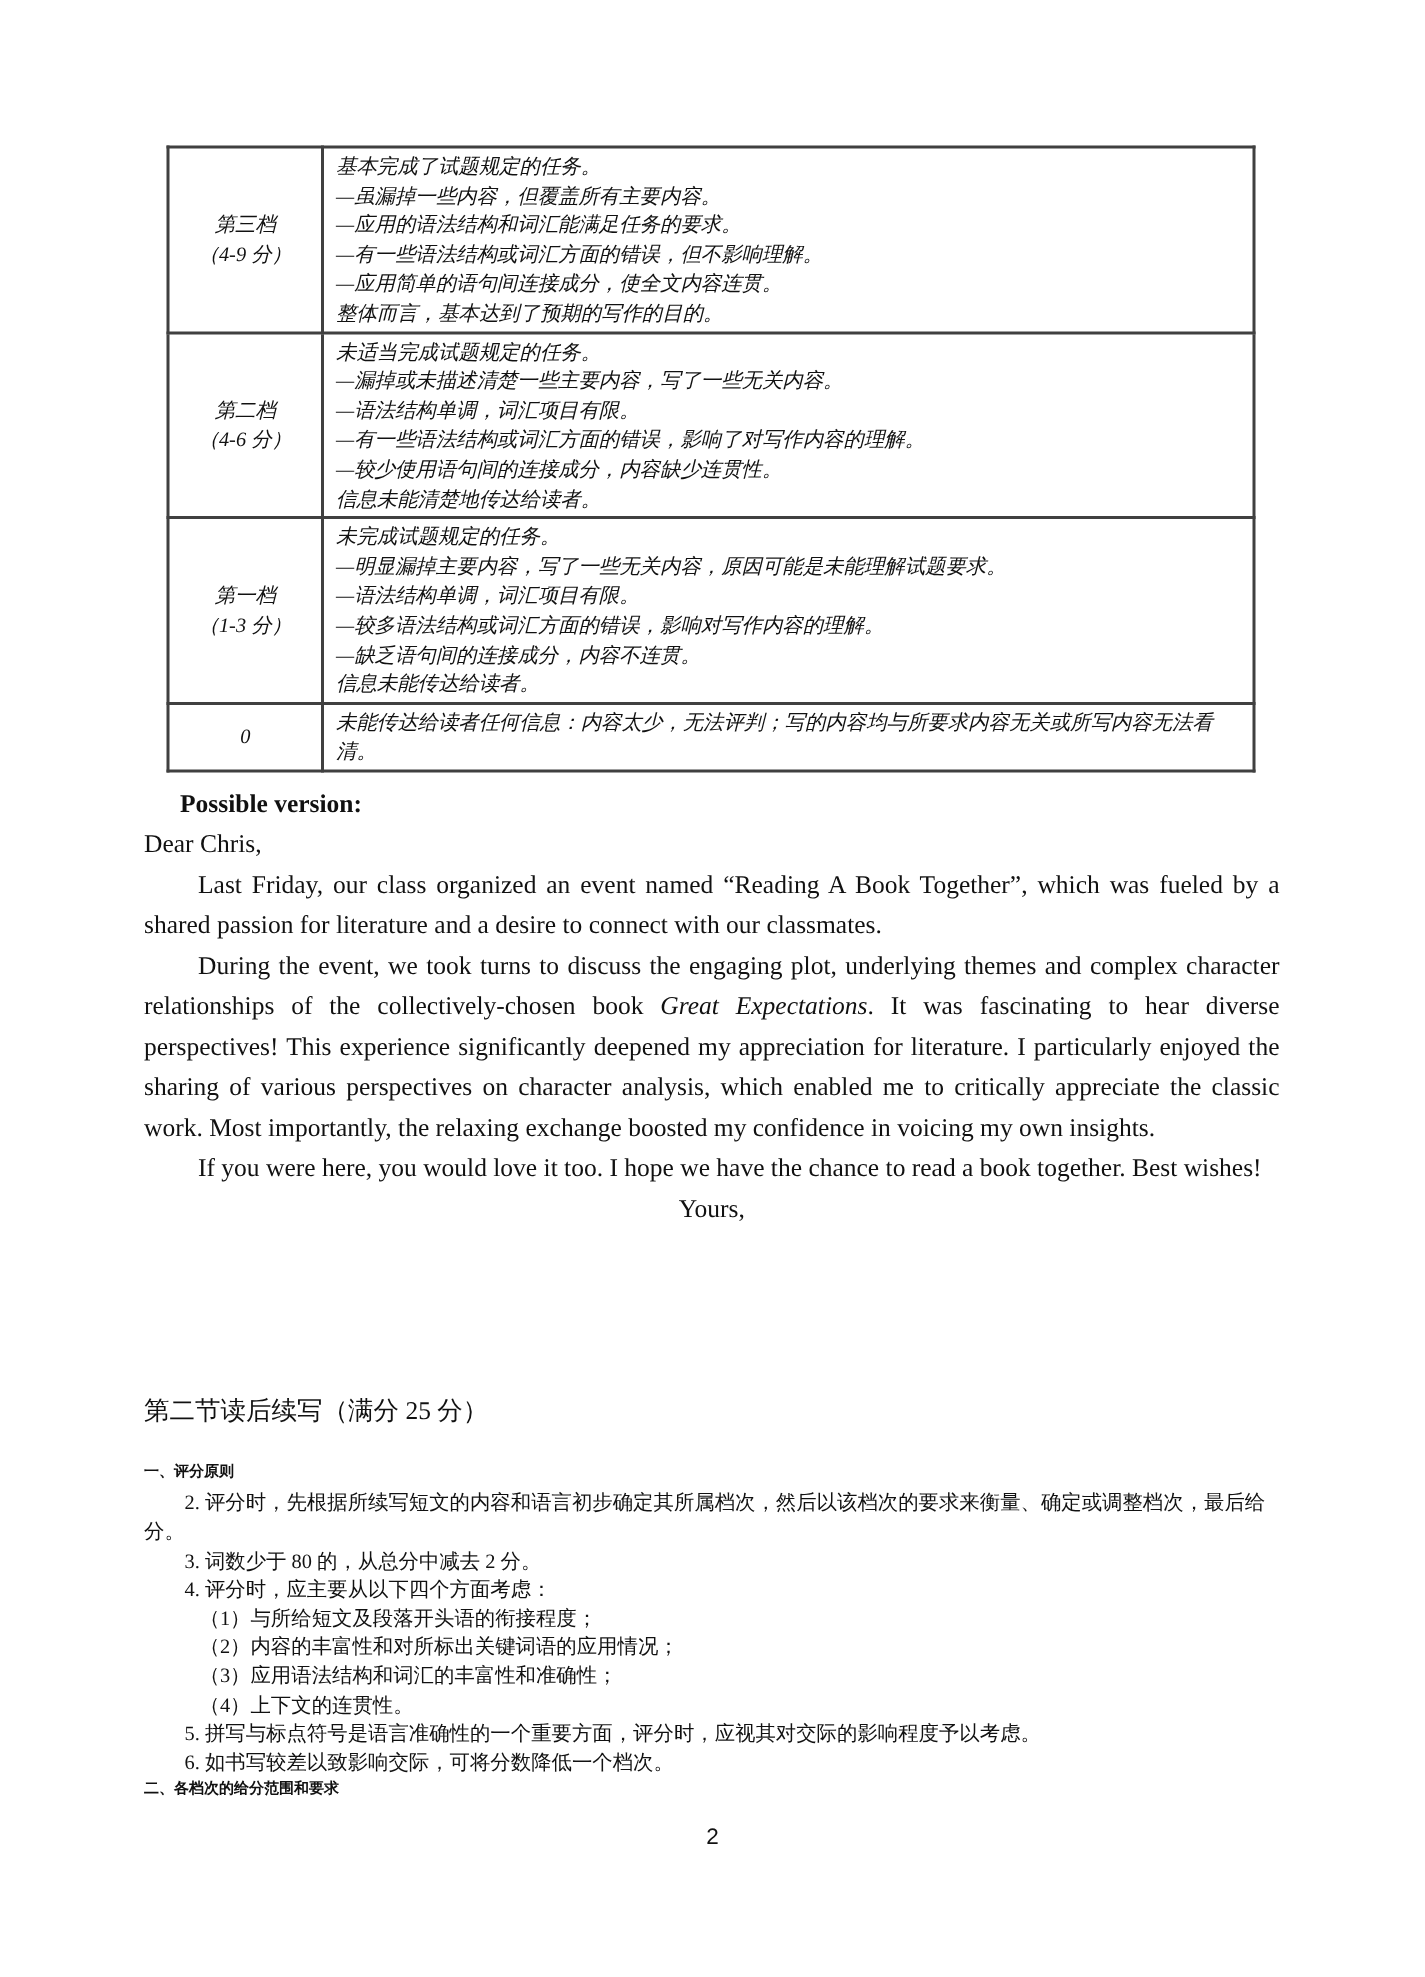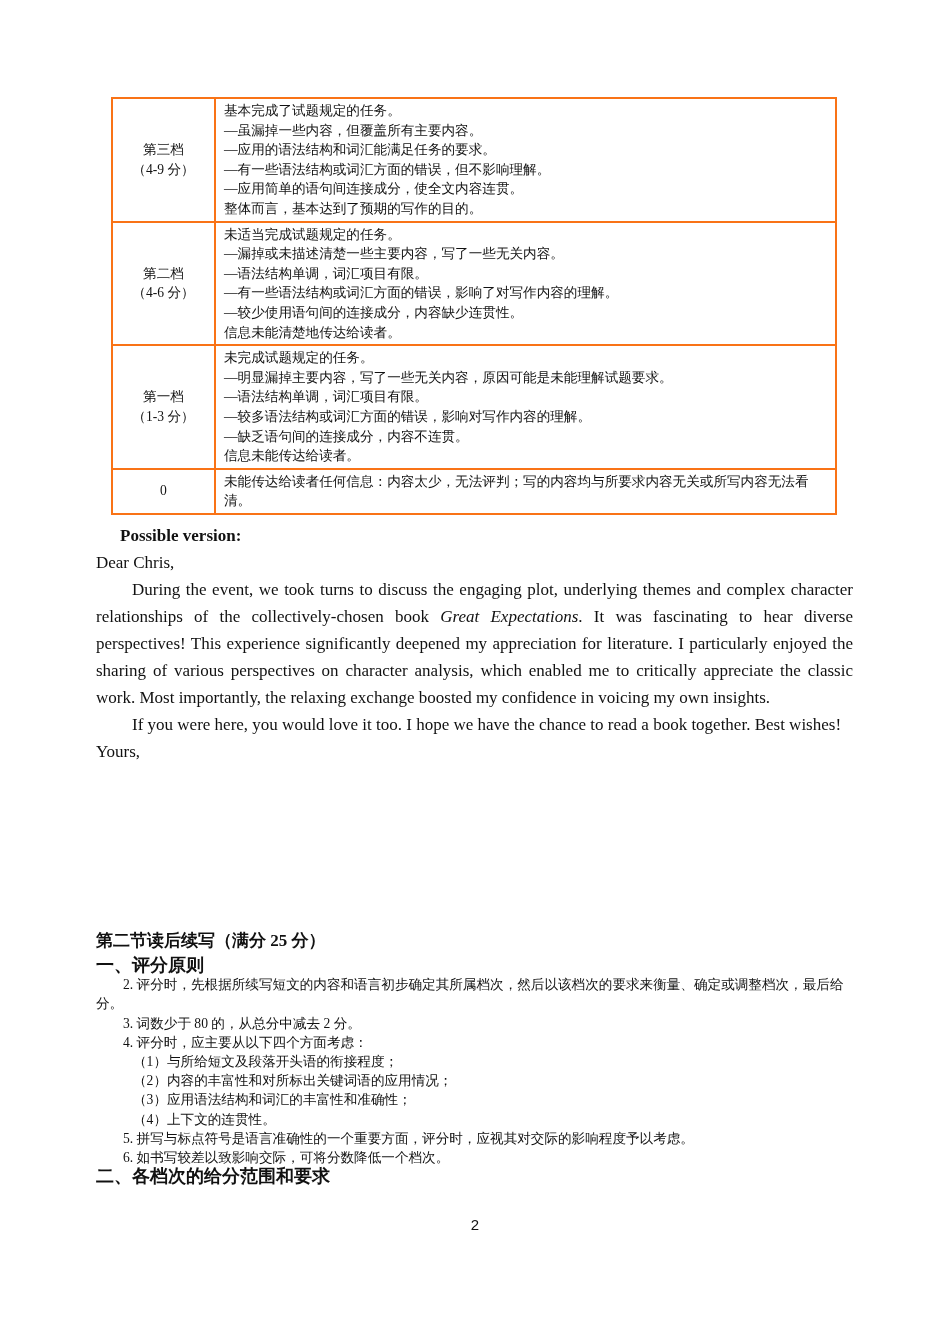--- a/index.html
+++ b/index.html
@@ -4,41 +4,41 @@
 <style>
   html, body { margin: 0; padding: 0; background: #ffffff; }
   body {
     width: 950px; height: 1318px; position: relative; overflow: hidden;
     font-family: "Liberation Serif", "DejaVu Serif", serif; color: #111;
   }
   .rubric {
     position: absolute; left: 111px; top: 97px; width: 726px;
     border-collapse: collapse; font-size: 13.6px; line-height: 19.6px;
   }
-  .rubric td { border: 2px solid #f97316; vertical-align: middle; padding: 0; }
+  .rubric td { border: 2px solid #404040; vertical-align: middle; padding: 0; font-style: italic; }
   .rubric td.band { width: 101px; text-align: center; margin-top: 36px; }
   .rubric td.desc { padding: 2px 8px 2px 8px; }
   .rubric .line { display: block; white-space: nowrap; }
   .rubric td.desc .line.wrap { white-space: normal; }
 
   .essay {
     position: absolute; left: 96px; top: 522px; width: 757px;
     font-size: 17px; line-height: 27px;
   }
   .essay .heading { font-weight: bold; margin-left: 24px; }
   .essay p { margin: 0; text-align: justify; }
   .essay p.indent { text-indent: 36px; }
-  .essay .closing { text-align: left; }
+  .essay .closing { text-align: center; }
 
   .section2 {
     position: absolute; left: 96px; top: 928px; width: 757px;
     font-size: 13.6px; line-height: 19.2px;
   }
-  .section2 .title { font-weight: bold; font-size: 17px; line-height: 26px; margin-bottom: 2px; }
-  .section2 .sub { font-weight: bold; font-size: 18px; }
+  .section2 .title { font-weight: normal; font-size: 17px; line-height: 26px; margin-bottom: 19px; }
+  .section2 .sub { font-weight: bold; font-size: 10px; font-family: Liberation Mono, monospace; }
   .section2 .item { padding-left: 27px; }
   .section2 .item.hang { padding-left: 0; text-indent: 27px; }
   .section2 .subitem { padding-left: 37px; }
 
   .page-number {
     position: absolute; left: 0; width: 950px; top: 1216px; text-align: center;
     font-family: "Liberation Sans", "DejaVu Sans", sans-serif; font-size: 15px;
   }
 </style>
 </head>
@@ -95,20 +95,21 @@
     <td class="desc">
       <span class="line wrap">未能传达给读者任何信息：内容太少，无法评判；写的内容均与所要求内容无关或所写内容无法看清。</span>
     </td>
   </tr>
 </tbody>
   </table>
 
 <div class="essay">
   <div class="heading">Possible version:</div>
   <p>Dear Chris,</p>
+  <p class="indent">Last Friday, our class organized an event named “Reading A Book Together”, which was fueled by a shared passion for literature and a desire to connect with our classmates.</p>
   <p class="indent"><span>During the event, we took turns to discuss the engaging plot, underlying themes and complex character relationships of the collectively-chosen book </span><i>Great Expectations</i><span>. It was fascinating to hear diverse perspectives! This experience significantly deepened my appreciation for literature. I particularly enjoyed the sharing of various perspectives on character analysis, which enabled me to critically appreciate the classic work. Most importantly, the relaxing exchange boosted my confidence in voicing my own insights.</span></p>
   <p class="indent">If you were here, you would love it too. I hope we have the chance to read a book together. Best wishes!</p>
   <p class="closing">Yours,</p>
 </div>
 
 <div class="section2">
   <div class="title">第二节读后续写（满分 25 分）</div>
   <div class="sub">一、评分原则</div>
   <div class="item hang">2. 评分时，先根据所续写短文的内容和语言初步确定其所属档次，然后以该档次的要求来衡量、确定或调整档次，最后给分。</div>
   <div class="item">3. 词数少于 80 的，从总分中减去 2 分。</div>

